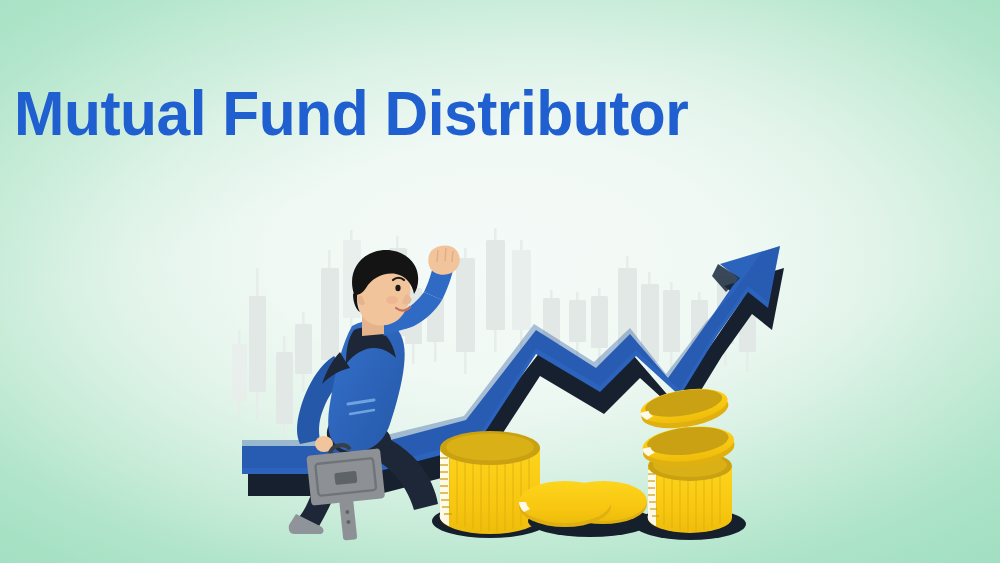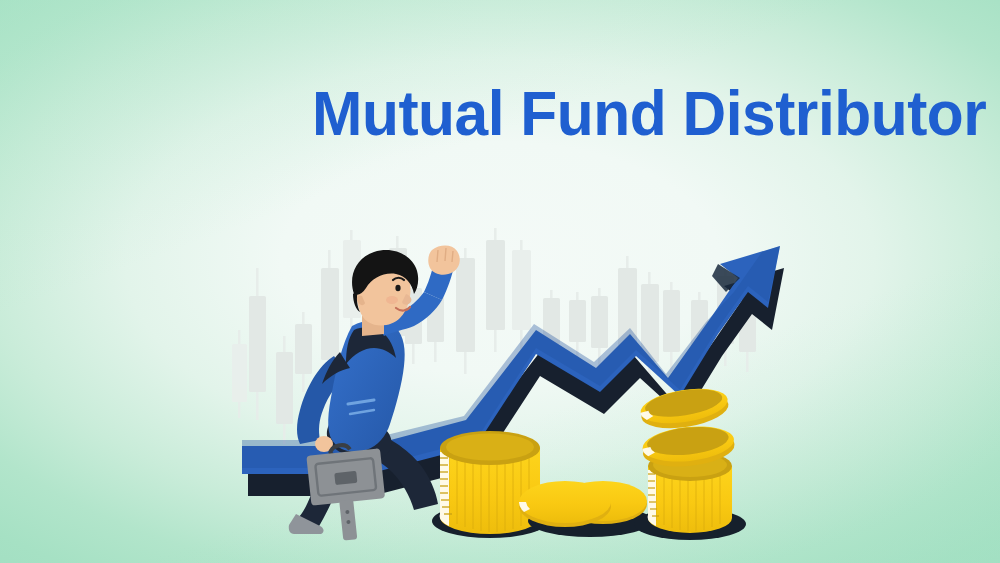--- a/index.html
+++ b/index.html
@@ -37,21 +37,21 @@
   }
   #art {
     position: absolute;
     inset: 0;
   }
   #title-wrap {
     position: absolute;
     left: 0;
     top: 82px;
     width: 1000px;
-    text-align: right;
+    text-align: left;
     pointer-events: none;
   }
   #page-title {
     display: inline-block;
     margin: 0;
     font-family: "Liberation Sans Narrow", "Liberation Sans", sans-serif;
     font-size: 63px;
     line-height: 1.0;
     font-weight: 700;
     letter-spacing: -0.5px;

